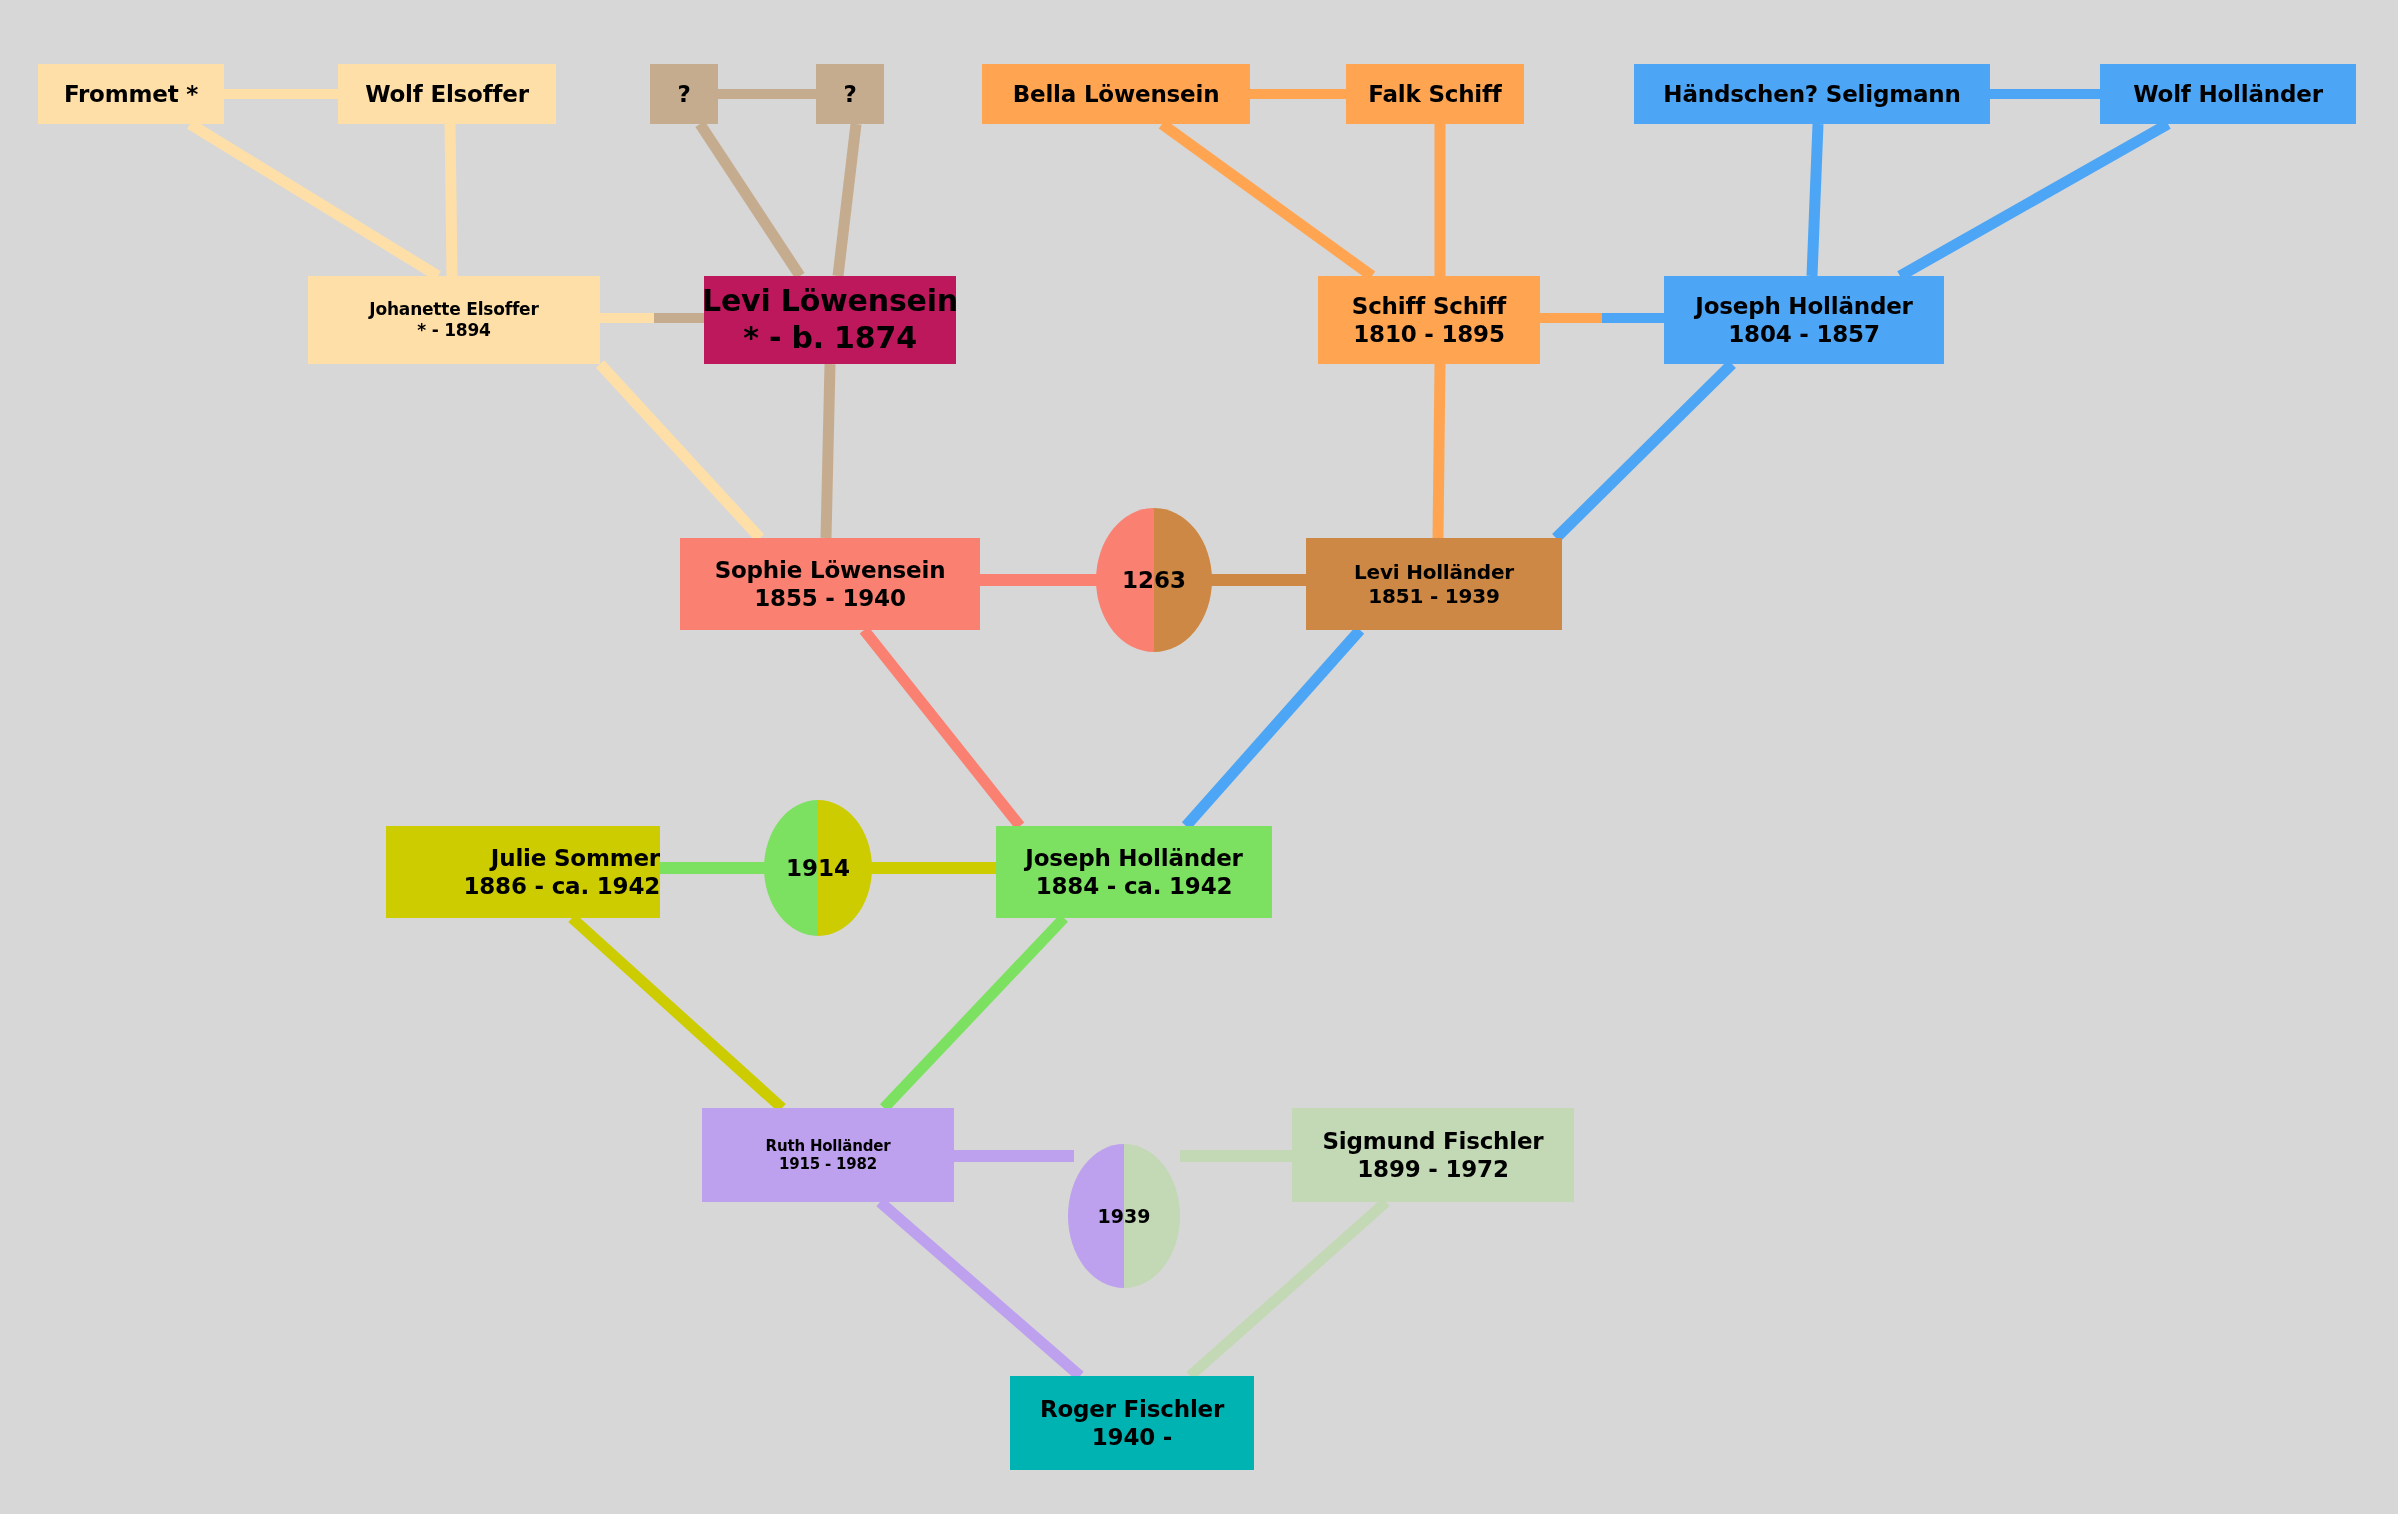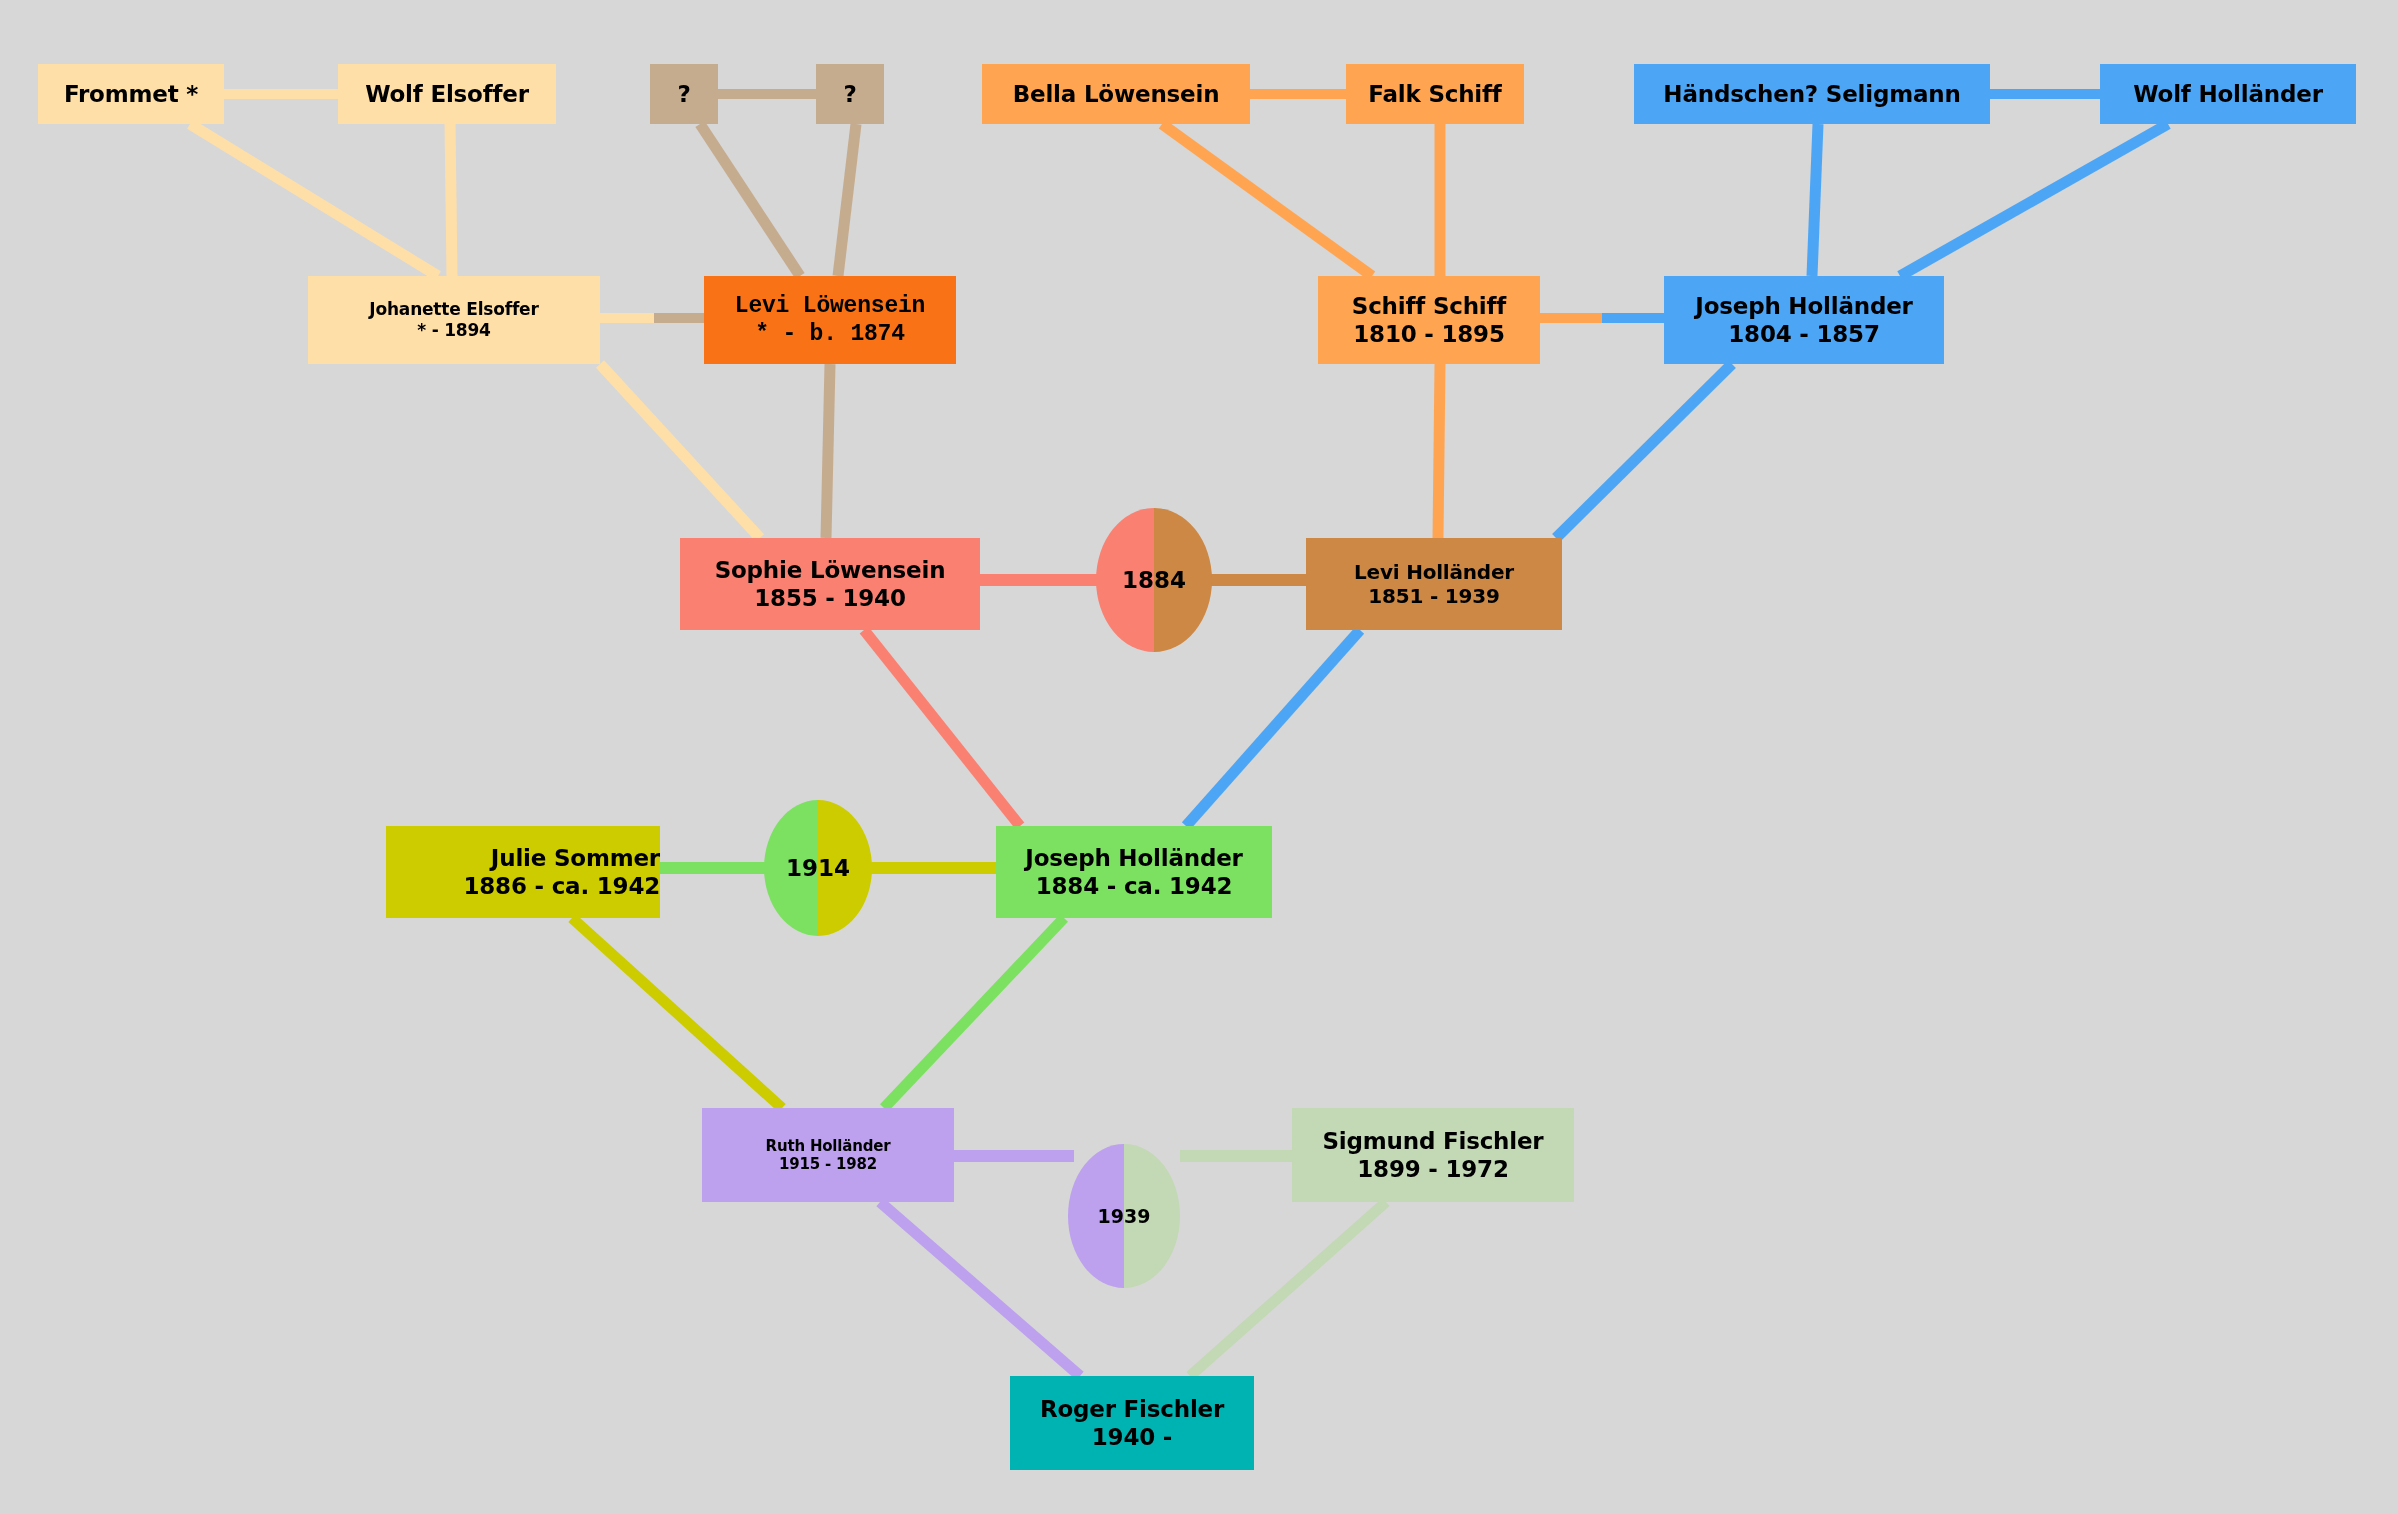--- a/index.html
+++ b/index.html
@@ -135,21 +135,21 @@
       <div class="person-node" style="left: 1634px; top: 64px; width: 356px; height: 60px; background: rgb(77, 166, 245); font-size: 23px;">
         <span class="person-name">Händschen? Seligmann</span>
       </div>
       <div class="person-node" style="left: 2100px; top: 64px; width: 256px; height: 60px; background: rgb(77, 166, 245); font-size: 23px;">
         <span class="person-name">Wolf Holländer</span>
       </div>
       <div class="person-node" style="left: 308px; top: 276px; width: 292px; height: 88px; background: rgb(255, 223, 168); font-size: 17px;">
         <span class="person-name">Johanette Elsoffer</span>
         <span class="person-dates">* - 1894</span>
       </div>
-      <div class="person-node" style="left: 704px; top: 276px; width: 252px; height: 88px; background: #f97316; font-size: 23px; font-family: Liberation Mono, monospace;">
+      <div class="person-node" style="left: 704px; top: 276px; width: 252px; height: 88px; background: #be185d; font-size: 30px;">
         <span class="person-name">Levi Löwensein</span>
         <span class="person-dates">* -  b. 1874</span>
       </div>
       <div class="person-node" style="left: 1318px; top: 276px; width: 222px; height: 88px; background: rgb(255, 165, 82); font-size: 23px;">
         <span class="person-name">Schiff Schiff</span>
         <span class="person-dates">1810 - 1895</span>
       </div>
       <div class="person-node" style="left: 1664px; top: 276px; width: 280px; height: 88px; background: rgb(77, 166, 245); font-size: 23px;">
         <span class="person-name">Joseph Holländer</span>
         <span class="person-dates">1804 - 1857</span>
@@ -178,21 +178,21 @@
         <span class="person-name">Sigmund Fischler</span>
         <span class="person-dates">1899 - 1972</span>
       </div>
       <div class="person-node" style="left: 1010px; top: 1376px; width: 244px; height: 94px; background: rgb(0, 179, 179); font-size: 23px;">
         <span class="person-name">Roger Fischler</span>
         <span class="person-dates">1940 - </span>
       </div>
       <div class="union-node" style="left: 1096px; top: 508px; width: 116px; height: 144px; font-size: 23px;">
         <div class="union-half-left" style="background: rgb(250, 128, 114);"></div>
         <div class="union-half-right" style="background: rgb(204, 136, 68);"></div>
-        <span class="union-label">1884</span>
+        <span class="union-label">1263</span>
       </div>
       <div class="union-node" style="left: 764px; top: 800px; width: 108px; height: 136px; font-size: 23px;">
         <div class="union-half-left" style="background: rgb(124, 225, 97);"></div>
         <div class="union-half-right" style="background: rgb(204, 204, 0);"></div>
         <span class="union-label">1914</span>
       </div>
       <div class="union-node" style="left: 1068px; top: 1144px; width: 112px; height: 144px; font-size: 19px;">
         <div class="union-half-left" style="background: rgb(189, 160, 238);"></div>
         <div class="union-half-right" style="background: rgb(195, 216, 181);"></div>
         <span class="union-label">1939</span>

